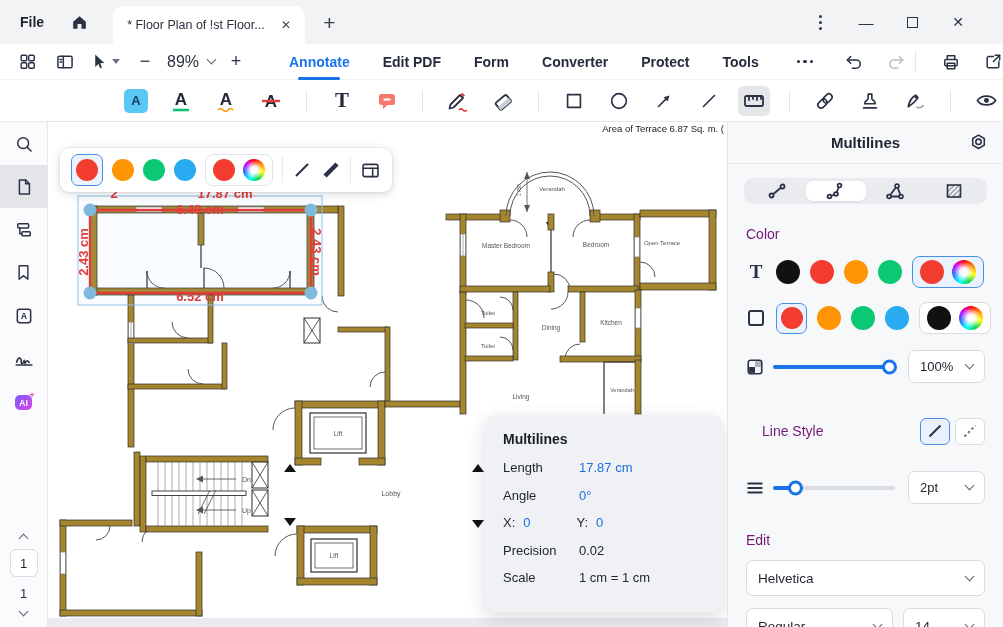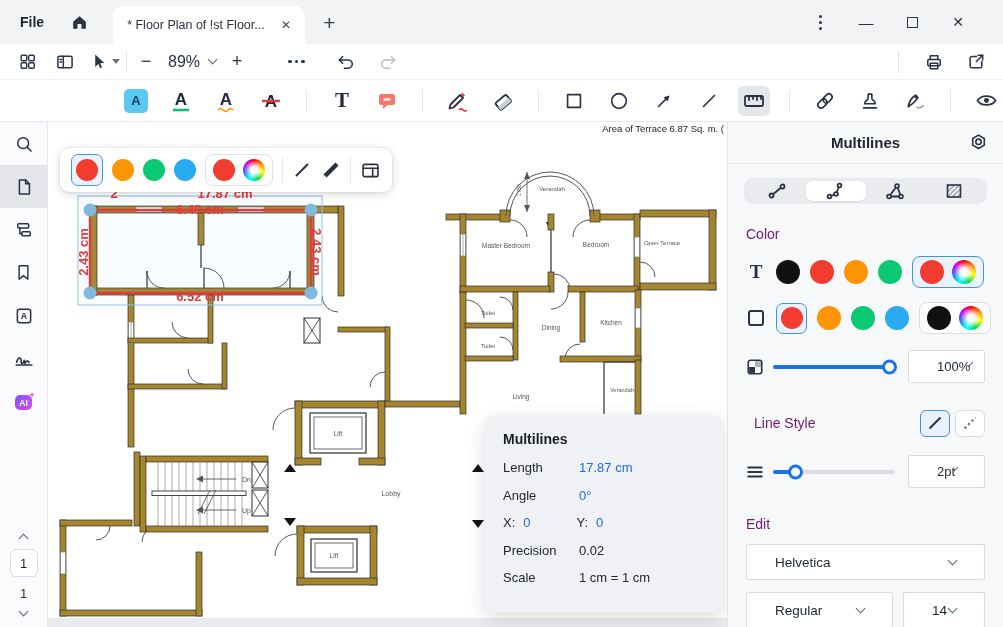--- a/index.html
+++ b/index.html
@@ -100,21 +100,21 @@
   .chip-wrap-sel .chip{width:22px;height:22px}
   .cgroup{display:flex;align-items:center;gap:8px;padding:3px 7px;border:1.5px solid #d9dbe0;border-radius:8px;background:#fff;flex:none}
   .cgroup.sel{border-color:#4a90e2;background:#e9f2fe}
   .ticon{font-family:"Liberation Serif",serif;font-size:19px;font-weight:700;color:#2b3245;width:20px;text-align:center;flex:none}
   .sqicon{width:16px;height:16px;border:2px solid #2b3245;border-radius:3px;flex:none;margin:0 2px}
   .ctl-row{margin:16px 18px 0;display:flex;align-items:center;gap:9px}
   .slider{height:4px;border-radius:2px;position:relative;flex:1}
   .slider.full{background:#1a73e8}
   .slider.low{background:linear-gradient(to right,#1a73e8 0 16%,#d9dce1 16% 100%)}
   .thumb{position:absolute;top:50%;width:15px;height:15px;border-radius:50%;background:#fff;border:3.5px solid #1a73e8;transform:translateY(-50%)}
-  .dd{height:33px;background:#fff;border:1px solid #d9dbe0;border-radius:2px;display:flex;align-items:center;justify-content:space-between;padding:0 28px;font-size:13px;color:#1f2430;flex:none}
+  .dd{height:33px;background:#fff;border:1px solid #d9dbe0;border-radius:7px;display:flex;align-items:center;justify-content:space-between;padding:0 11px;font-size:13px;color:#1f2430;flex:none}
   .dd-sm{width:77px;margin-left:4px}
   .ls-row{margin:24px 18px 0;display:flex;align-items:center}
   .ls-btns{margin-left:auto;display:flex;gap:5px}
   .ls-btn{width:30px;height:27px;border:1.5px solid #d9dbe0;border-radius:6px;background:#fff;display:flex;align-items:center;justify-content:center}
   .ls-btn.sel{border-color:#4a90e2;background:#e8f1fd}
   .font-dd{margin:12px 18px 0;height:36px;font-size:13.5px}
   .font-row{margin:12px 18px 0;display:flex;gap:10px}
   .font-row .dd{height:36px;font-size:13.5px}
   .grow{flex:1}
   svg{display:block}
@@ -184,20 +184,28 @@
           </svg>
         <span class="caret-sm"></span>
       </div>
     </div>
     <span class="vdiv"></span>
     <div class="zoom-group">
       <div class="mbtn sign">−</div>
       <span class="zoom-val">89%</span>
       <span class="chev"></span>
       <div class="mbtn sign">+</div>
+    </div>
+    <div class="nav-group">
+      <div class="nav-item active">Annotate</div>
+      <div class="nav-item">Edit PDF</div>
+      <div class="nav-item">Form</div>
+      <div class="nav-item">Converter</div>
+      <div class="nav-item">Protect</div>
+      <div class="nav-item">Tools</div>
     </div>
     <div class="more-dots">
         <i></i>
         <i></i>
         <i></i>
       </div>
     <div class="hist">
       <div class="mbtn">
         <svg width="20" height="20" viewBox="0 0 24 24">
             <g class="ic" stroke-width="2">
@@ -744,21 +752,21 @@
         <div class="slider full">
             <span class="thumb" style="right:-2px"></span>
           </div>
         <div class="dd dd-sm">
             <span>100%</span>
             <span class="chev"></span>
           </div>
       </div>
 
       <div class="ls-row">
-        <div class="rp-label" style="margin:8px">Line Style</div>
+        <div class="rp-label" style="margin:16px">Line Style</div>
         <div class="ls-btns">
           <div class="ls-btn sel">
               <svg width="18" height="18" viewBox="0 0 18 18">
                 <line x1="3.5" y1="14.5" x2="14.5" y2="3.5" stroke="#2b3245" stroke-width="1.9"></line>
               </svg>
             </div>
           <div class="ls-btn">
               <svg width="18" height="18" viewBox="0 0 18 18">
                 <line x1="3.5" y1="14.5" x2="14.5" y2="3.5" stroke="#6a7280" stroke-width="1.9" stroke-dasharray="2.5 2.5"></line>
               </svg>

